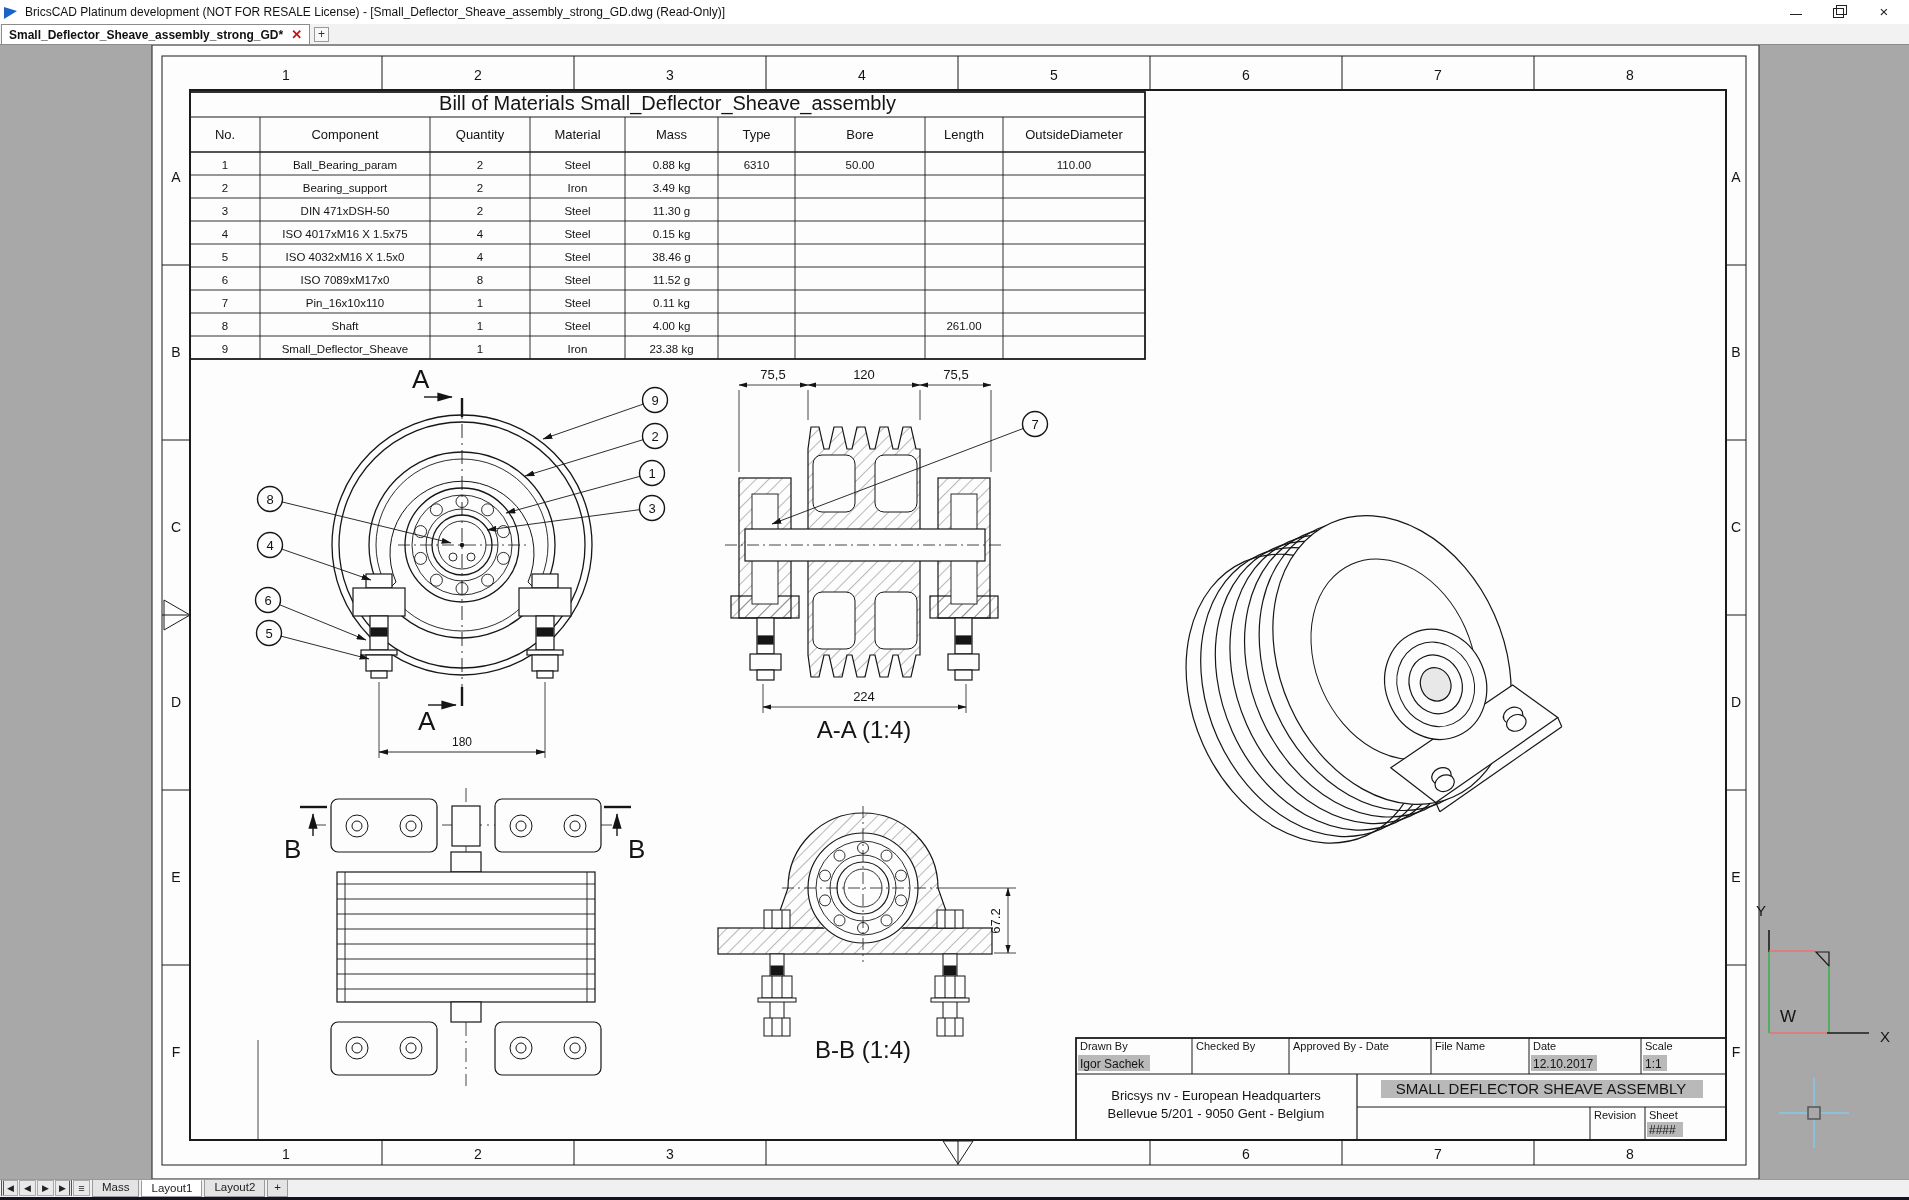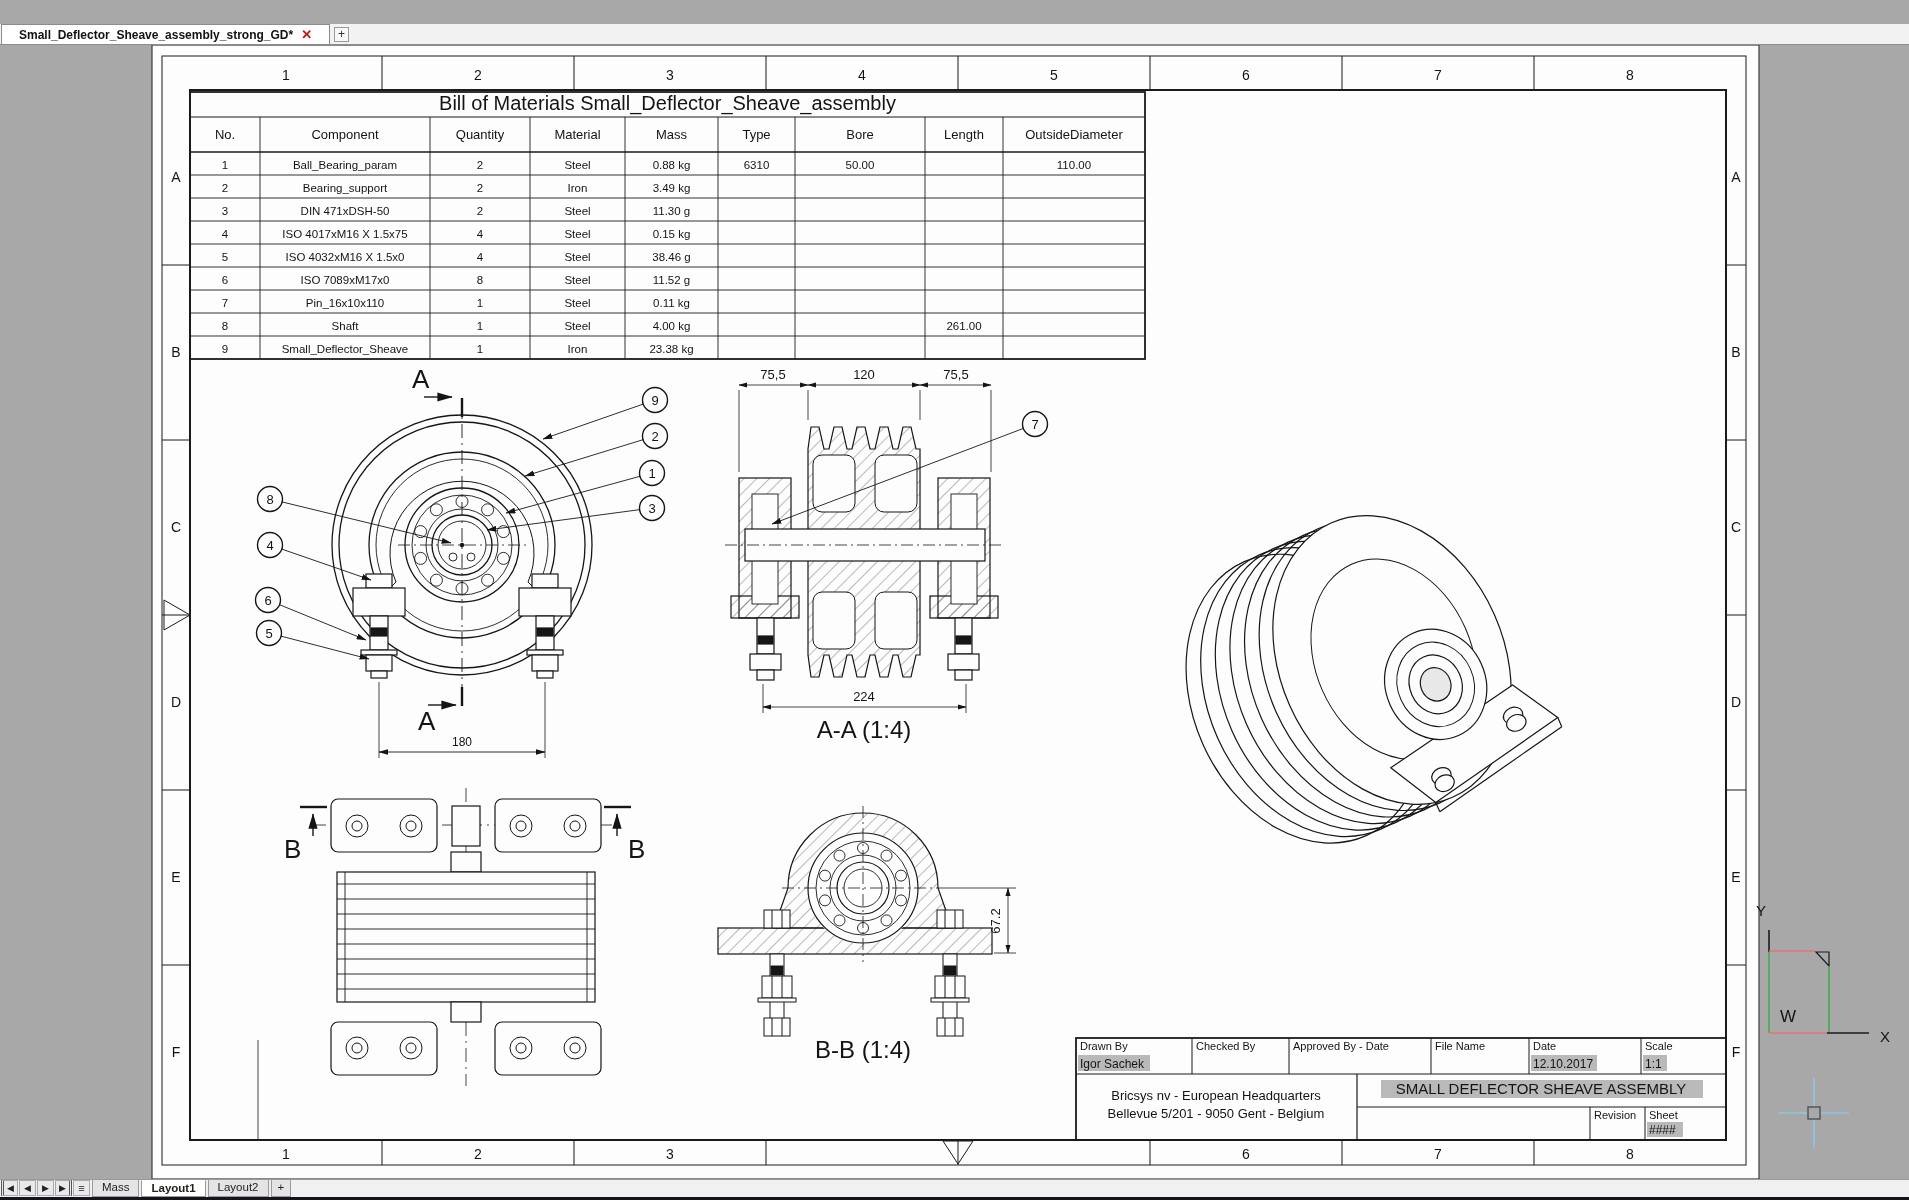--- a/index.html
+++ b/index.html
@@ -10,31 +10,31 @@
   #app-logo{width:15px;height:15px;margin:0 6px 0 4px;position:relative;}
   #app-logo:before{content:"";position:absolute;left:0;top:1px;border-left:13px solid #1c63c8;border-top:6px solid transparent;border-bottom:6px solid transparent;transform:skewY(-8deg);}
   #title-text{font-size:12px;color:#111;white-space:nowrap;}
   #winbtns{margin-left:auto;display:flex;align-items:center;gap:30px;padding-right:18px;}
   .winbtn{width:14px;height:12px;position:relative;cursor:default;}
   .winbtn.min:before{content:"";position:absolute;left:1px;right:1px;bottom:3px;border-bottom:1.5px solid #222;}
   .winbtn.restore:before{content:"";position:absolute;left:0;bottom:0;width:9px;height:8px;border:1.2px solid #222;background:#fff;}
   .winbtn.restore:after{content:"";position:absolute;left:3px;bottom:3px;width:9px;height:8px;border:1.2px solid #222;}
   .winbtn.close{font-size:15px;line-height:12px;color:#222;text-align:center;}
   #doctabs{position:absolute;left:0;top:24px;width:100%;height:21px;background:#f2f2f2;border-bottom:1px solid #8c8c8c;display:flex;align-items:flex-end;z-index:30;}
-  #doctab-active{display:flex;align-items:center;gap:8px;background:#fff;border:1px solid #8c8c8c;border-bottom:none;height:20px;margin-left:1px;padding:0 17px;font-size:12px;font-weight:bold;color:#111;}
+  #doctab-active{display:flex;align-items:center;gap:8px;background:#fff;border:1px solid #8c8c8c;border-bottom:none;height:20px;margin-left:1px;padding:0 7px;font-size:12px;font-weight:bold;color:#111;}
   #doctab-close{color:#cc1111;font-weight:bold;font-size:13px;}
   #doctab-new{width:15px;height:15px;border:1px solid #999;background:#f8f8f8;font-size:12px;line-height:13px;text-align:center;margin-left:4px;margin-bottom:2px;color:#333;}
   
   #layoutbar{position:absolute;left:0;top:1179px;width:100%;height:18px;background:#f0f0f0;border-top:1px solid #999;display:flex;align-items:flex-start;z-index:30;}
   .navbtn{width:17px;height:16px;border:1px solid #aaa;background:#e9e9e9;font-size:9px;line-height:15px;text-align:center;color:#222;margin-left:1px;}
   .navbtn.bar-l{border-left:3px double #555;}
   .navbtn.bar-r{border-right:3px double #555;}
   .navbtn.list{font-size:11px;}
   .ltab{height:17px;padding:1px 9px;font-size:11.5px;color:#222;border:1px solid #9a9a9a;border-top:none;background:#e4e4e4;margin-left:2px;}
-  .ltab.active{background:#ffffff;font-weight:bold;border-top:1px solid #fff;}
+  .ltab.active{background:#ffffff;font-weight:normal;border-top:1px solid #fff;}
   .ltab.add{padding:1px 6px;}
   #bottomstrip{position:absolute;left:0;top:1197px;width:100%;height:3px;background:#14141d;z-index:30;}
   
   #sheet{position:absolute;left:0;top:0;z-index:10;}
   text{fill:#141414;}
   .dimtxt{font-size:13px;}
   .lbl-big{font-size:24px;}
   .seclet{font-size:26px;}
 </style>
 </head>
@@ -537,20 +537,29 @@
     </g>
     <g stroke="#86c9e8" stroke-width="1.5" fill="none">
       <line x1="1779" y1="1113" x2="1808" y2="1113"></line>
       <line x1="1820" y1="1113" x2="1849" y2="1113"></line>
       <line x1="1814" y1="1078" x2="1814" y2="1107"></line>
       <line x1="1814" y1="1119" x2="1814" y2="1148"></line>
       <rect x="1808" y="1107" width="12" height="12" stroke="#555"></rect>
     </g>
   </svg>
 
+  <div id="titlebar">
+    <div id="app-logo"></div>
+    <span id="title-text">BricsCAD Platinum development (NOT FOR RESALE License) - [Small_Deflector_Sheave_assembly_strong_GD.dwg (Read-Only)]</span>
+    <div id="winbtns">
+      <div class="winbtn min"></div>
+      <div class="winbtn restore"></div>
+      <div class="winbtn close">×</div>
+    </div>
+  </div>
 
   <div id="doctabs">
     <div id="doctab-active">
       <span>Small_Deflector_Sheave_assembly_strong_GD*</span>
       <span id="doctab-close">✕</span>
     </div>
     <div id="doctab-new">+</div>
   </div>
 
   <div id="layoutbar">

